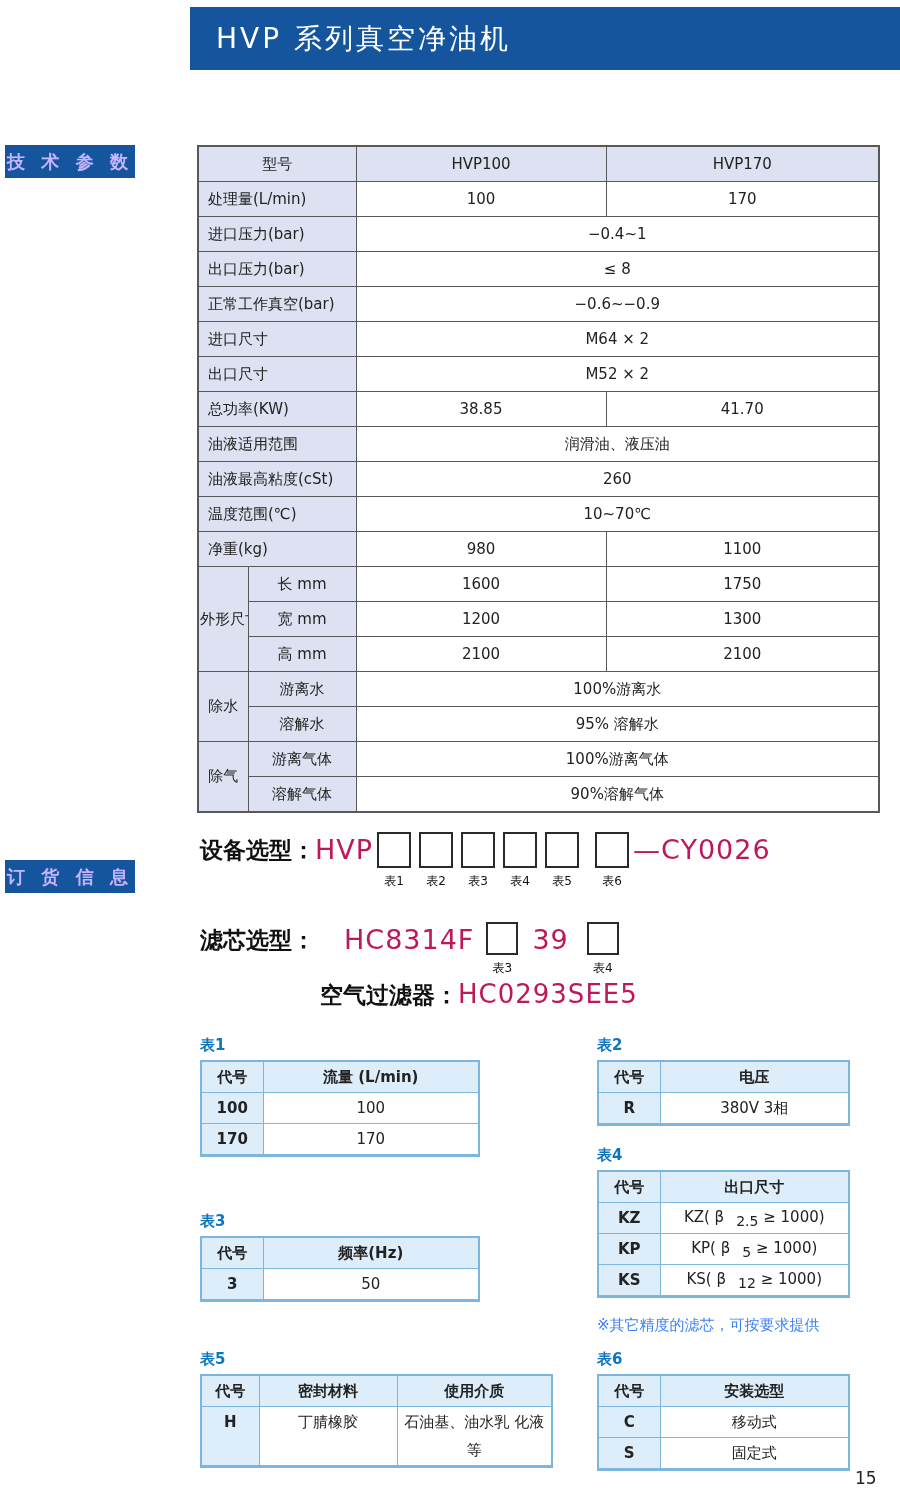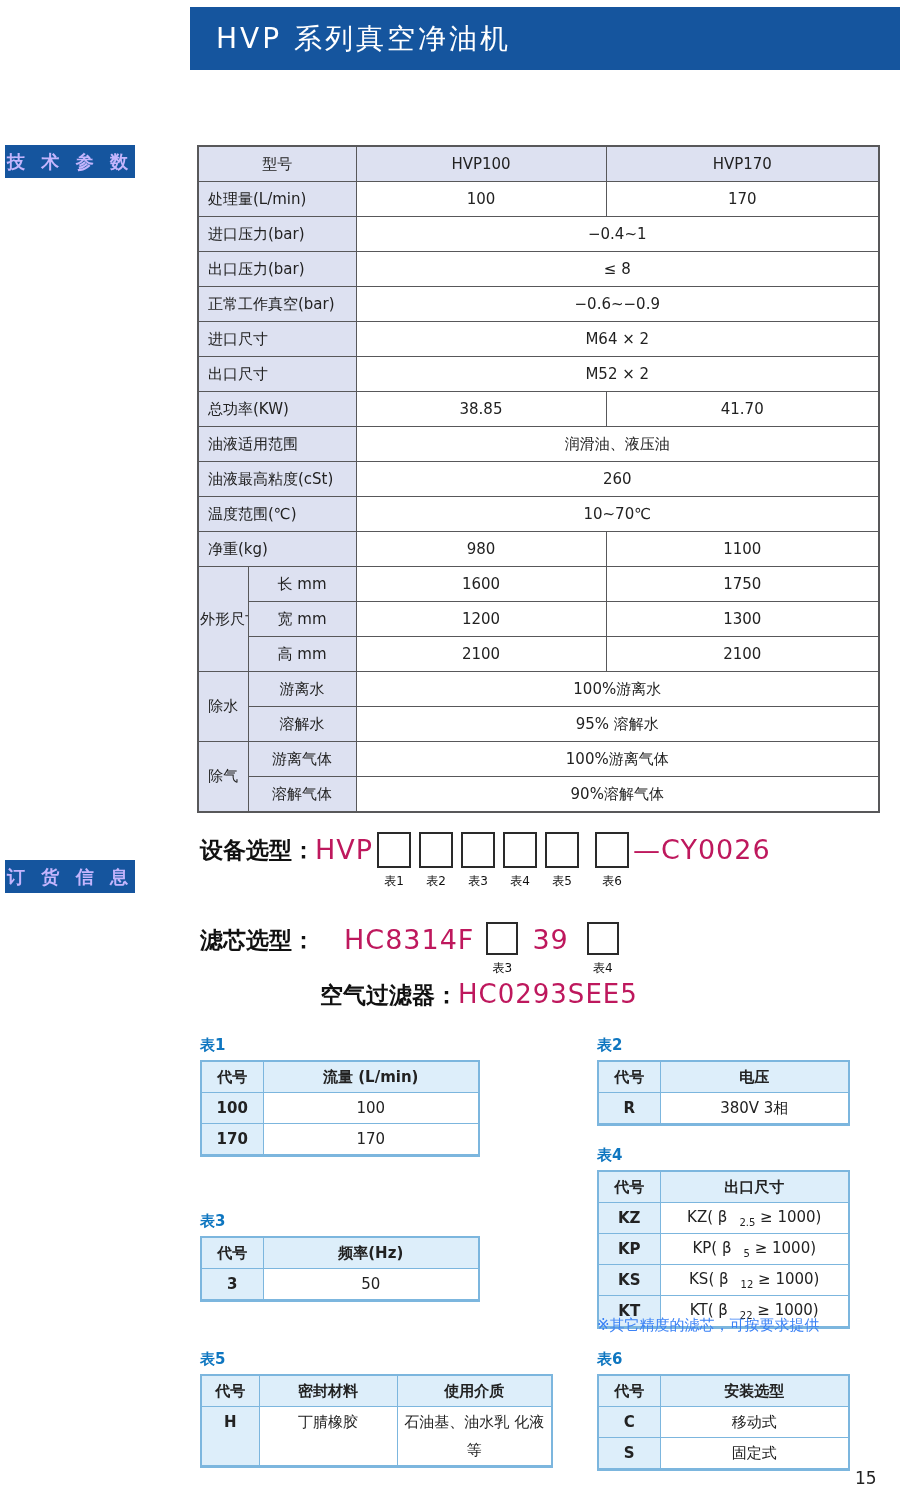--- a/index.html
+++ b/index.html
@@ -40,21 +40,21 @@
 
   
   .btable-wrap{position:absolute;}
   .bt-title{font-size:15px;font-weight:bold;color:#0e76c0;margin-bottom:5px;}
   table.btable{border-collapse:collapse;border:2px solid #7cb6de;border-bottom-width:3px;table-layout:fixed;}
   table.btable td{border:1px solid #7cb6de;height:30px;text-align:center;font-size:15px;color:#222;
                   padding:0 4px;}
   td.bhead{background:#ddeefa;color:#111;font-weight:bold;}
   td.bcode{background:#ddeefa;color:#0e76c0;font-weight:bold;}
   td.wrapcell{white-space:normal;line-height:1.9;}
-  sub.beta{font-size:10px;margin-left:12px;}
+  sub.beta{font-size:14px;margin-left:12px;}
   .t4-note{position:absolute;left:597px;top:1316px;font-size:15px;color:#3b82f6;}
 
   .page-num{position:absolute;left:855px;top:1468px;font-size:17px;color:#222;}
 </style>
 </head>
 <body>
 
 <div class="page">
 
   <div class="banner">
@@ -274,24 +274,20 @@
         <td><span>KZ( β</span><sub class="beta">2.5</sub><span> ≥ 1000)</span></td>
       </tr>
       <tr>
         <td class="bcode">KP</td>
         <td><span>KP( β</span><sub class="beta">5</sub><span> ≥ 1000)</span></td>
       </tr>
       <tr>
         <td class="bcode">KS</td>
         <td><span>KS( β</span><sub class="beta">12</sub><span> ≥ 1000)</span></td>
       </tr>
-      <tr>
-        <td class="bcode">KT</td>
-        <td><span>KT( β</span><sub class="beta">22</sub><span> ≥ 1000)</span></td>
-      </tr>
     </tbody>
       </table>
   </div>
   <div class="t4-note">※其它精度的滤芯，可按要求提供</div>
 
   <div class="btable-wrap" style="left:200px;top:1212px;">
     <div class="bt-title">表3</div>
     <table class="btable">
       <colgroup>
           <col style="width:62px">

